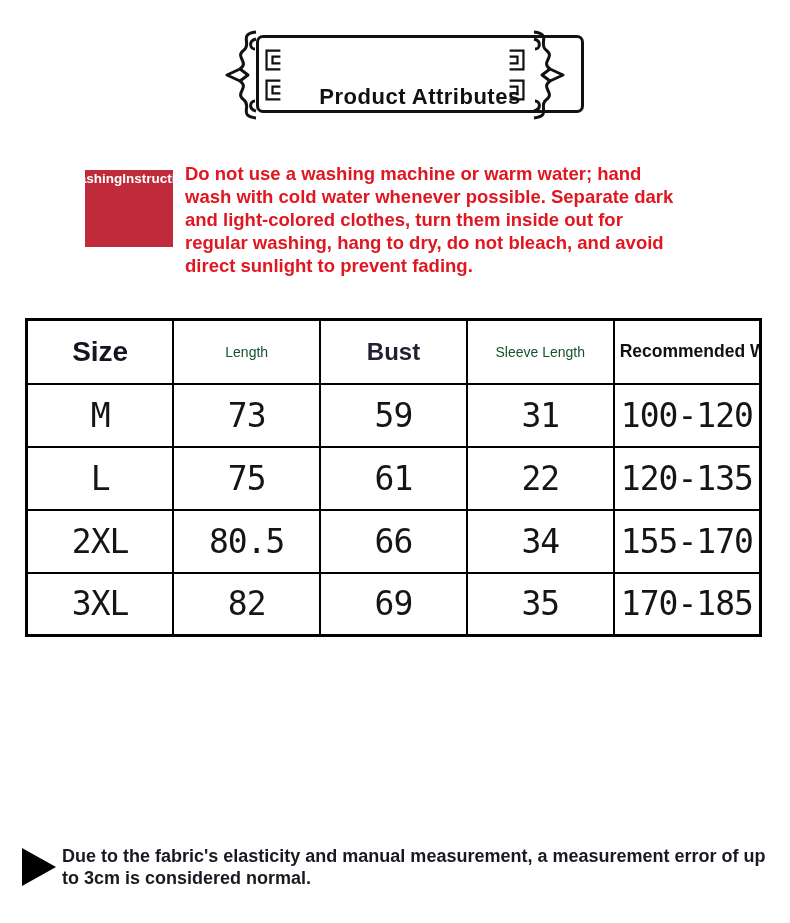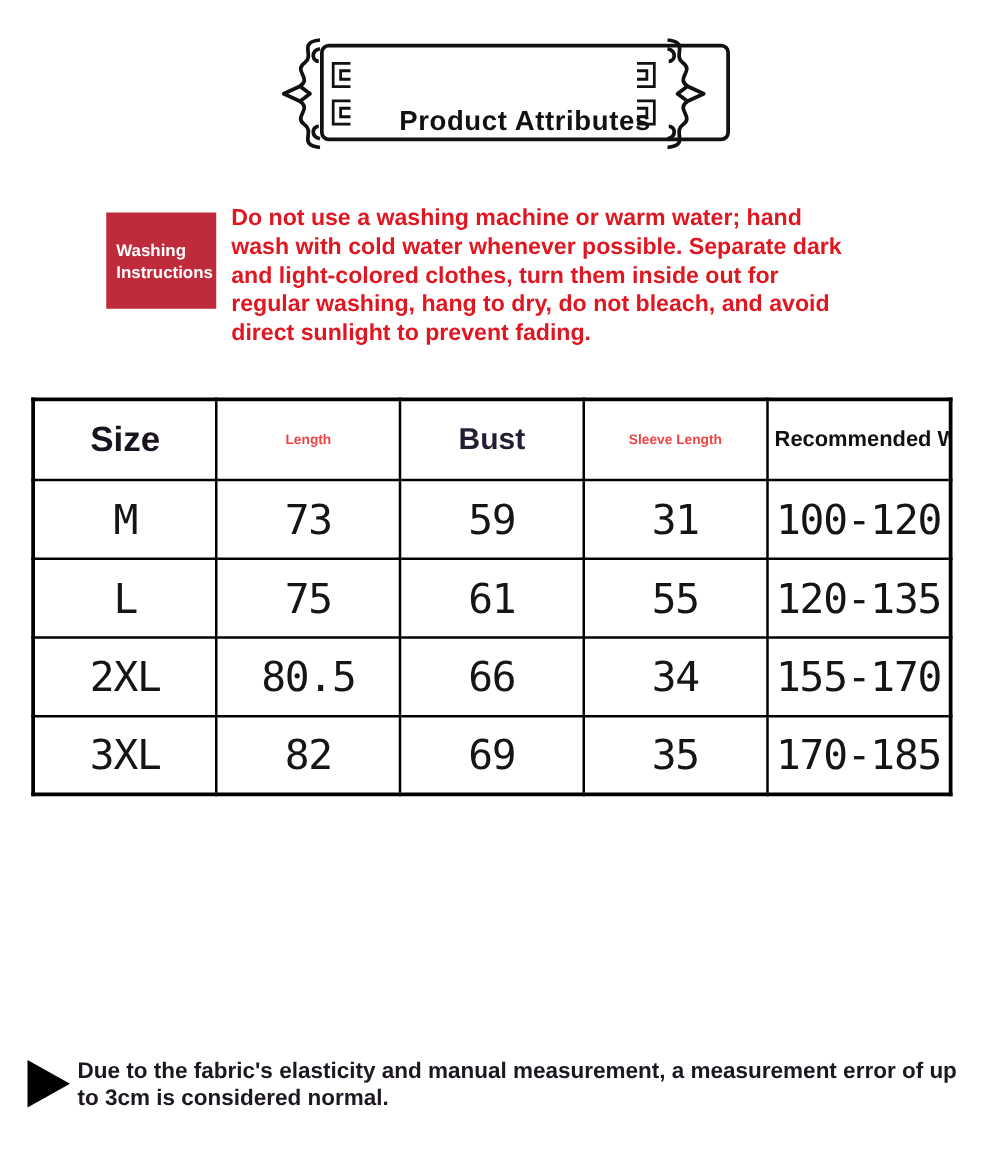--- a/index.html
+++ b/index.html
@@ -31,42 +31,42 @@
   .scroll-ornament { position: absolute; width: 40px; height: 92px; top: 1px; }
   .so-left { left: 0; }
   .so-right { right: 0; transform: scaleX(-1); }
 
   
   .washing { position: absolute; left: 85px; top: 162px; width: 620px; }
   .washing-badge {
     position: absolute; left: 0; top: 8px; width: 88px; height: 77px;
     background: #bf2b3a;
     color: #ffffff; font-weight: bold; font-size: 13.5px; line-height: 17px;
-    display: flex; flex-direction: column; justify-content: center;
+    display: flex; flex-direction: row; justify-content: center;
     padding-left: 8px;
   }
   .washing-text {
     position: absolute; left: 100px; top: 0; width: 505px;
     color: #e01620; font-weight: bold; font-size: 18.5px; line-height: 23px;
   }
 
   
   .size-table-wrap { position: absolute; left: 25px; top: 318px; width: 737px; }
   table.size-table {
     width: 737px; table-layout: fixed; border-collapse: collapse;
     border: 3px solid #000000;
   }
   table.size-table th, table.size-table td {
     border: 2px solid #000000; text-align: center; vertical-align: middle;
     overflow: hidden; white-space: nowrap;
   }
   table.size-table thead tr { height: 64px; }
   table.size-table tbody tr { height: 63px; }
   th.col-0 { font-size: 28px; font-weight: bold; color: #18131f; }
-  th.col-1, th.col-3 { font-size: 11px; font-weight: bold; color: #ef4444; }
+  th.col-1, th.col-3 { font-size: 14px; font-weight: normal; color: #14532d; }
   th.col-2 { font-size: 24px; font-weight: bold; color: #241d33; }
   th.col-4 {
     font-size: 17.5px; font-weight: bold; color: #111111;
     text-align: left; padding-left: 5px; white-space: normal; line-height: 21px;
   }
   table.size-table td {
     font-family: "DejaVu Sans Mono", monospace;
     font-size: 33px; color: #151515; letter-spacing: -1px;
   }
 
@@ -146,21 +146,21 @@
             <td>M</td>
             <td>73</td>
             <td>59</td>
             <td>31</td>
             <td>100-120</td>
           </tr>
           <tr>
             <td>L</td>
             <td>75</td>
             <td>61</td>
-            <td>55</td>
+            <td>22</td>
             <td>120-135</td>
           </tr>
           <tr>
             <td>2XL</td>
             <td>80.5</td>
             <td>66</td>
             <td>34</td>
             <td>155-170</td>
           </tr>
           <tr>

